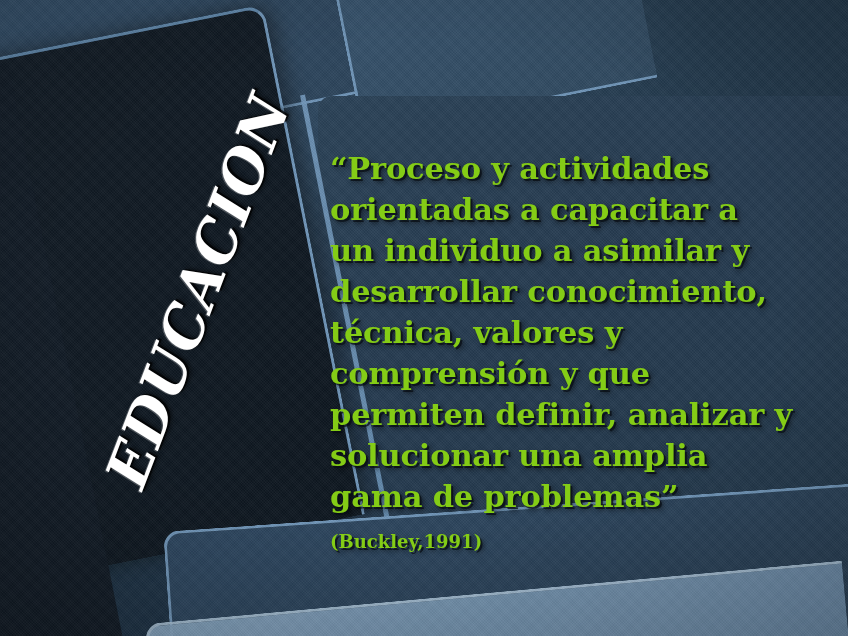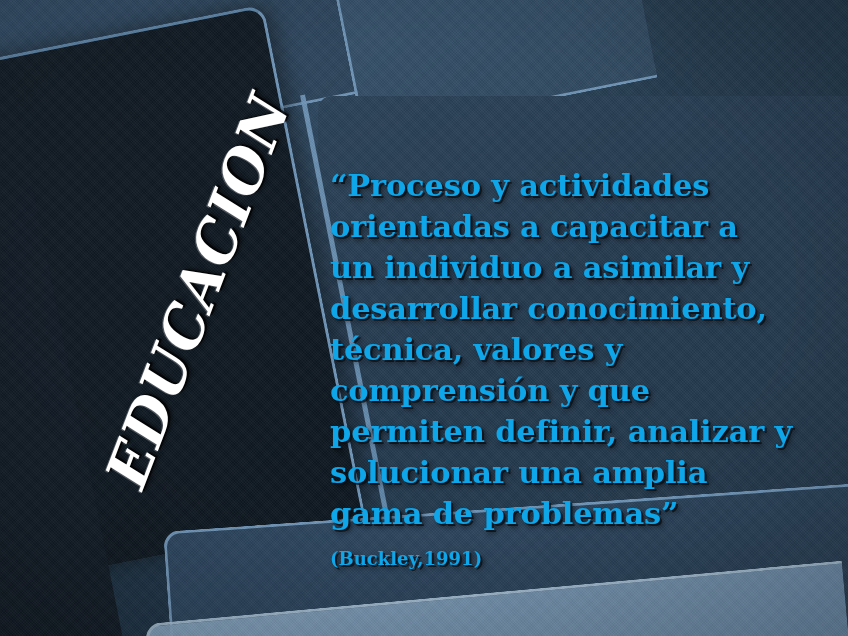--- a/index.html
+++ b/index.html
@@ -180,26 +180,25 @@
   
   .quote {
     position: absolute;
     left: 330px;
     top: 148px;
     width: 462px;
     font-family: "DejaVu Serif", serif;
     font-size: 30.5px;
     font-weight: 700;
     line-height: 41px;
-    color: #0ea5e9;
+    color: #84cc16;
     text-shadow:
       2px 2px 0 rgba(8,14,20,.75),
       3px 3px 5px rgba(0,0,0,.55);
     letter-spacing: -0.2px;
-    margin-top: 17px;
   }
   .cite {
     font-size: 18px;
     font-weight: 700;
     letter-spacing: 0px;
     white-space: nowrap;
   }
 </style>
 </head>
 <body>

